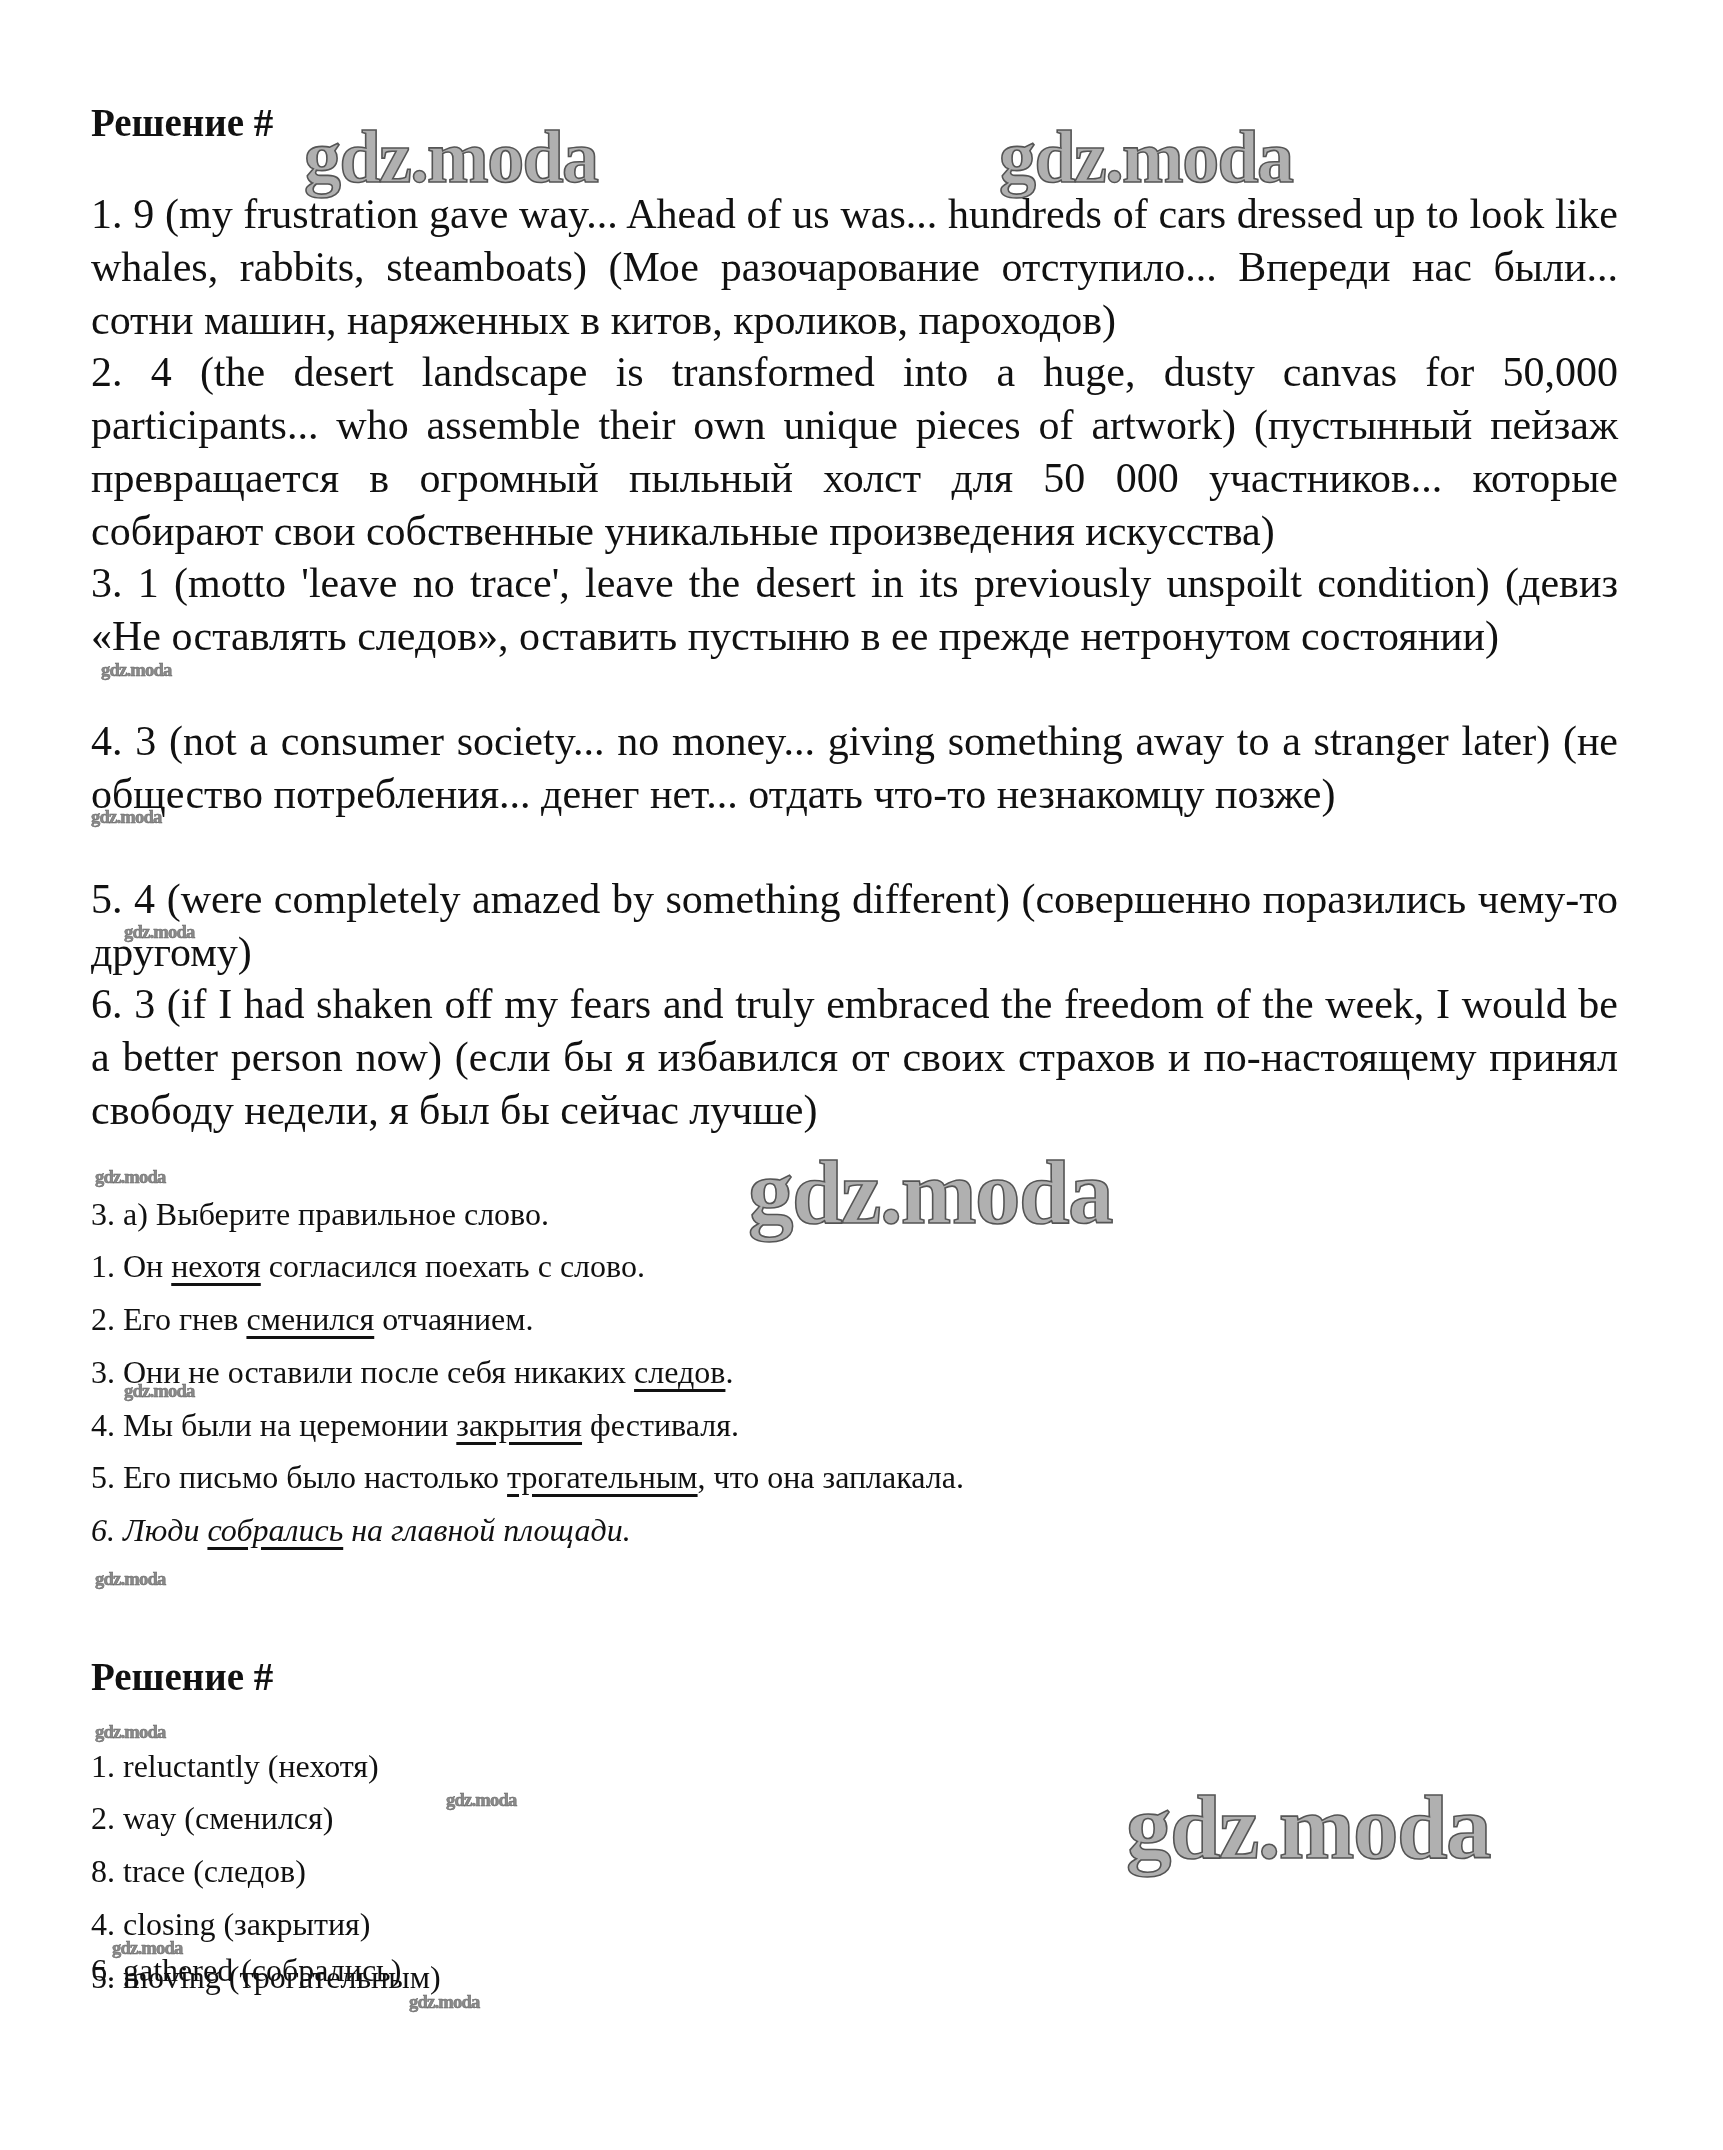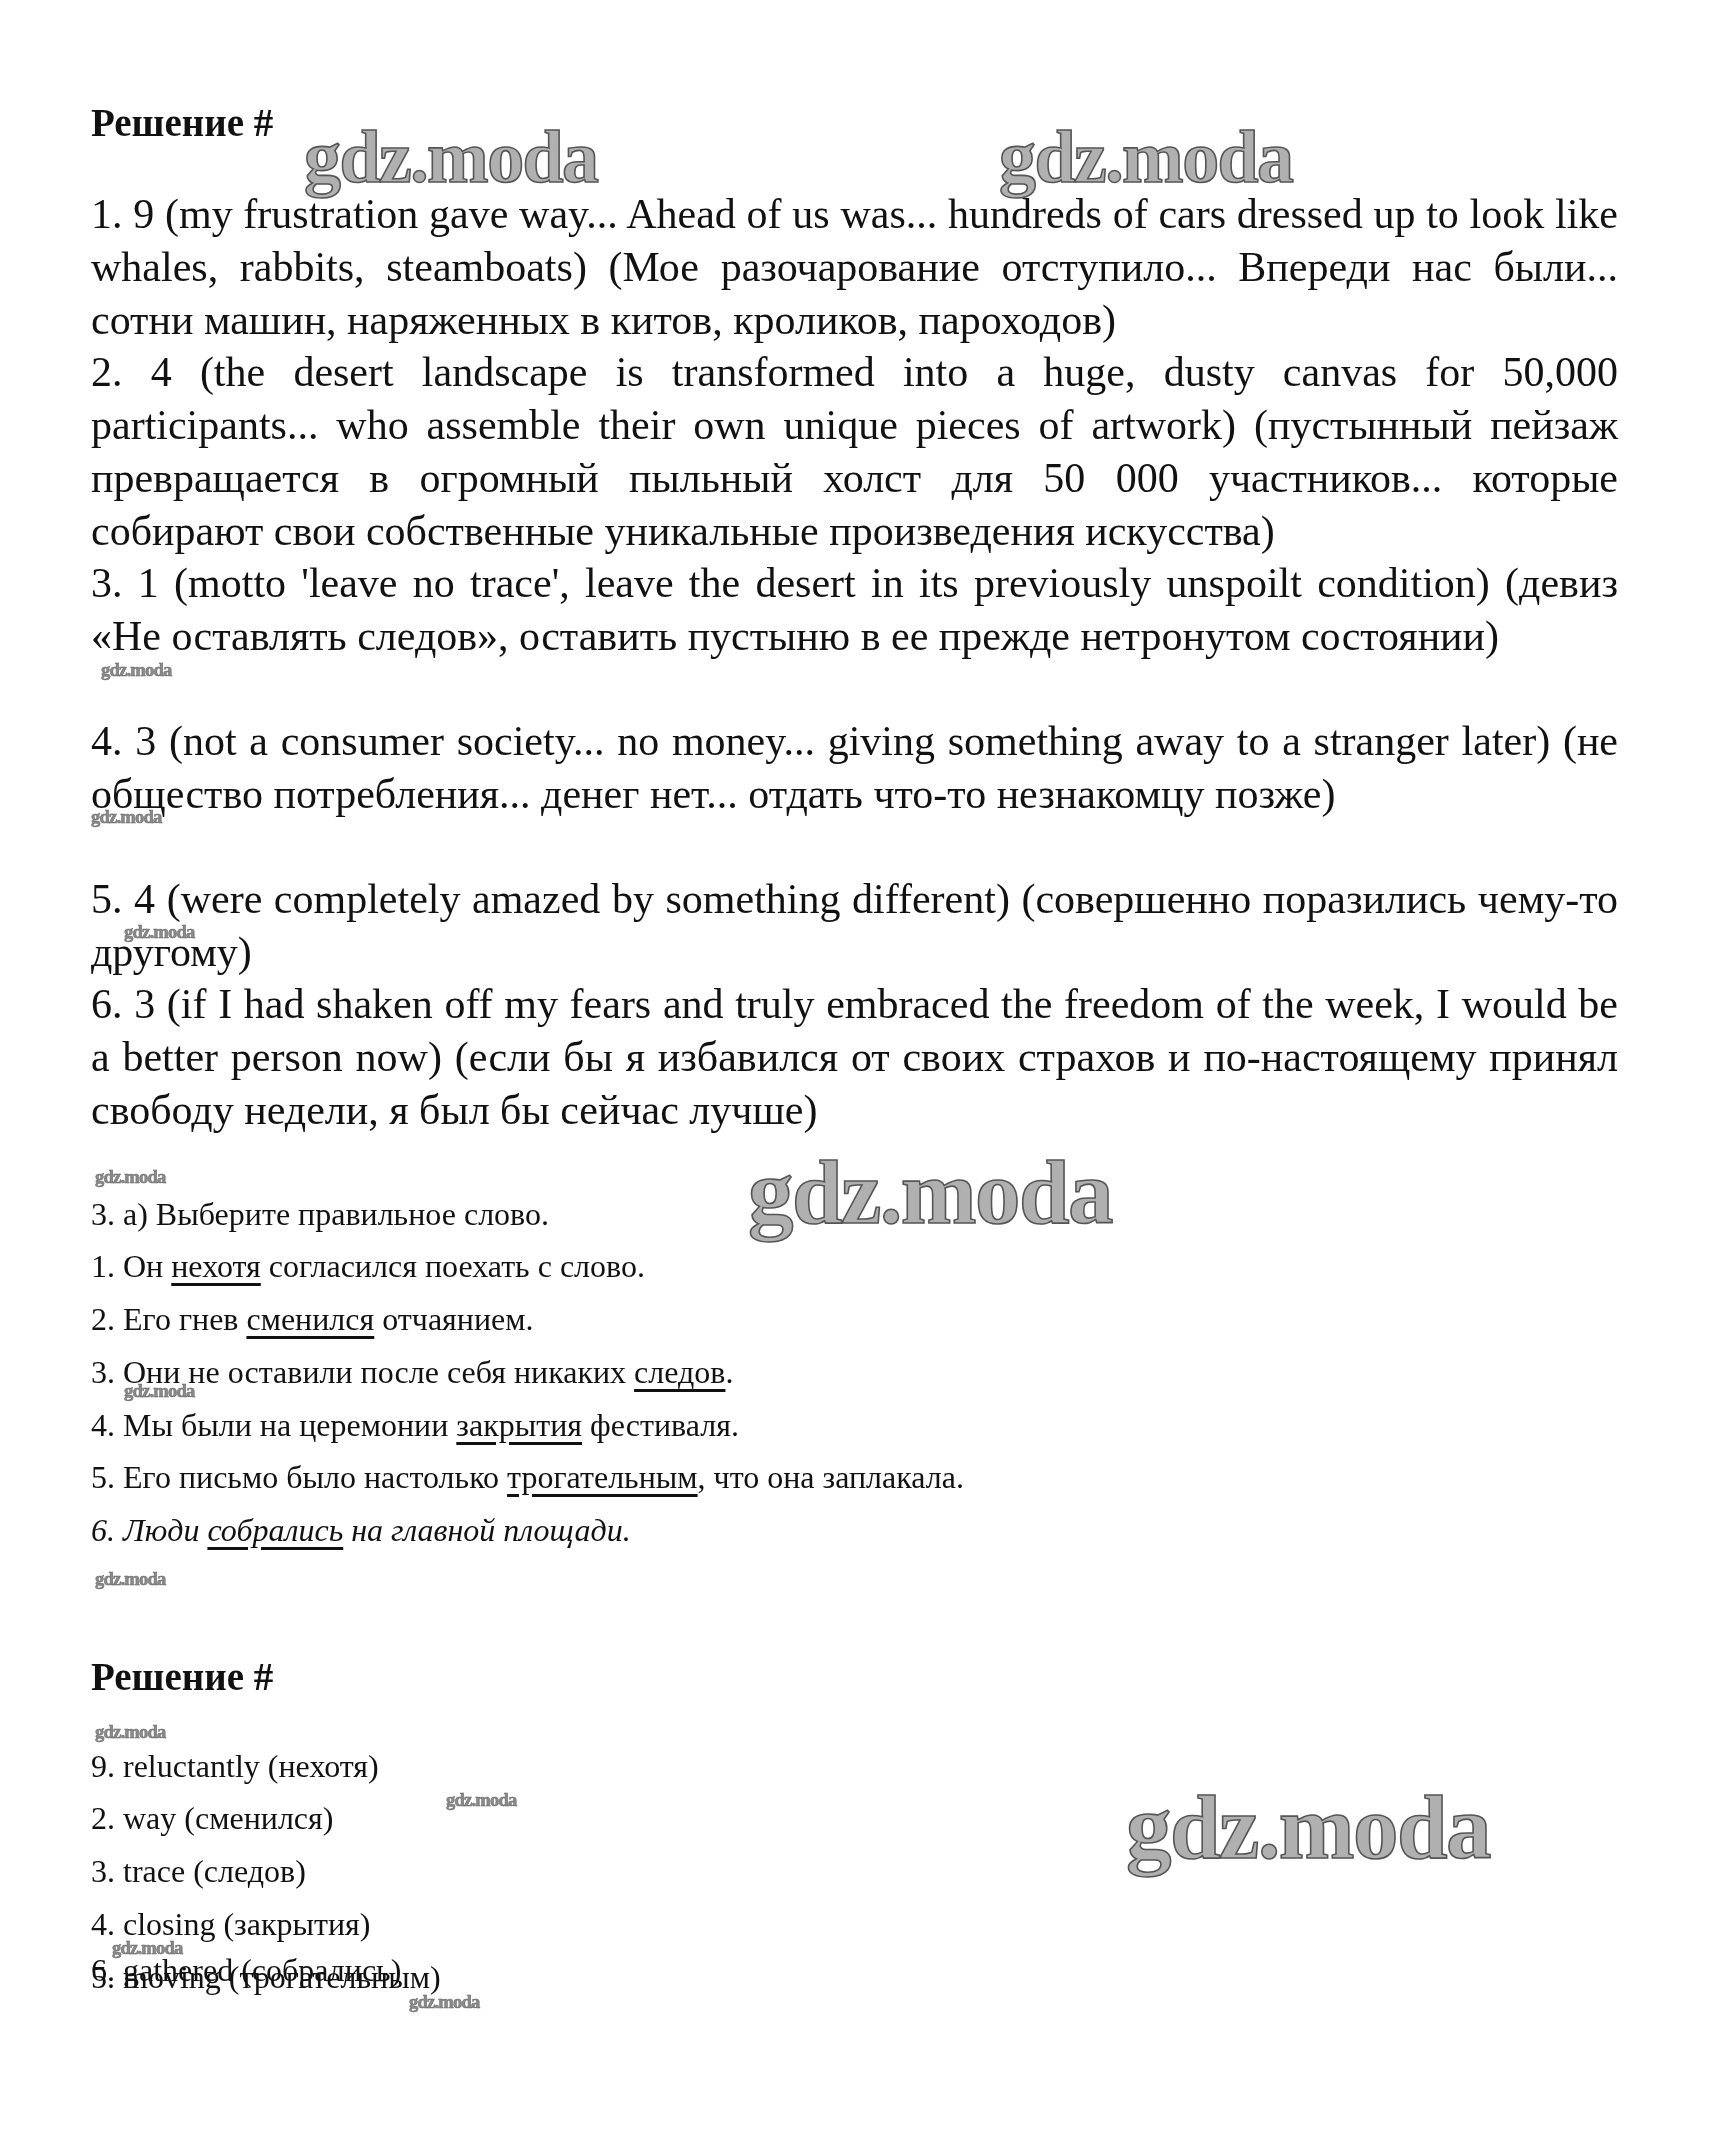--- a/index.html
+++ b/index.html
@@ -59,23 +59,23 @@
   </div>
   <div class="line" style="top:1451px;">
     <span>5. Его письмо было настолько </span><span class="ul">трогательным</span><span>, что она заплакала.</span>
   </div>
   <div class="line" style="top:1504px;font-style:italic;">
     <span>6. Люди </span><span class="ul">собрались</span><span> на главной площади.</span>
   </div>
 
   <div class="heading" style="top:1653px;">Решение #</div>
 
-  <div class="line" style="top:1740px;">9. reluctantly (нехотя)</div>
+  <div class="line" style="top:1740px;">1. reluctantly (нехотя)</div>
   <div class="line" style="top:1792px;">2. way (сменился)</div>
-  <div class="line" style="top:1845px;">3. trace (следов)</div>
+  <div class="line" style="top:1845px;">8. trace (следов)</div>
   <div class="line" style="top:1898px;">4. closing (закрытия)</div>
   <div class="line" style="top:1951px;">5. moving (трогательным)</div>
   <div class="line" style="top:1944px;">6. gathered (собрались)</div>
 </div>
 
 <div class="wm big" style="left:304px; top:115px;">gdz.moda</div>
 <div class="wm big" style="left:999px; top:115px;">gdz.moda</div>
 <div class="wm huge" style="left:748px; top:1140px;">gdz.moda</div>
 <div class="wm huge" style="left:1126px; top:1775px;">gdz.moda</div>
 

